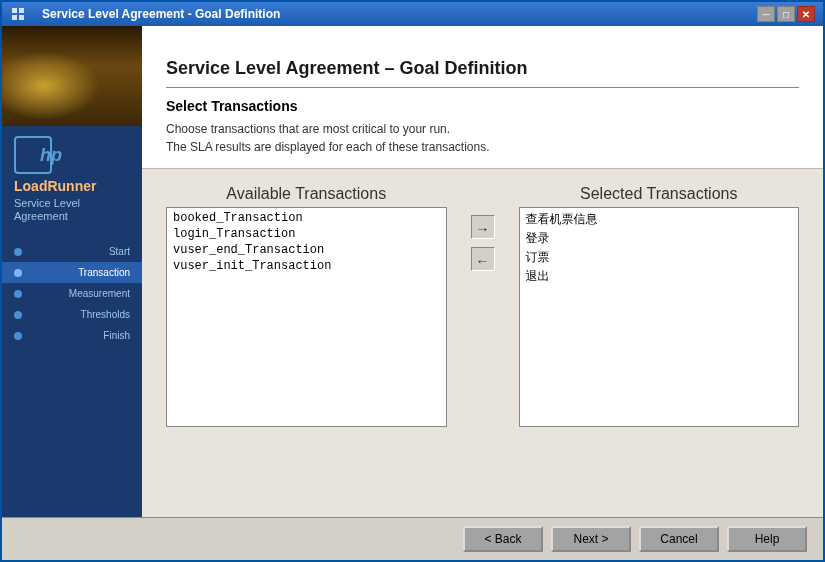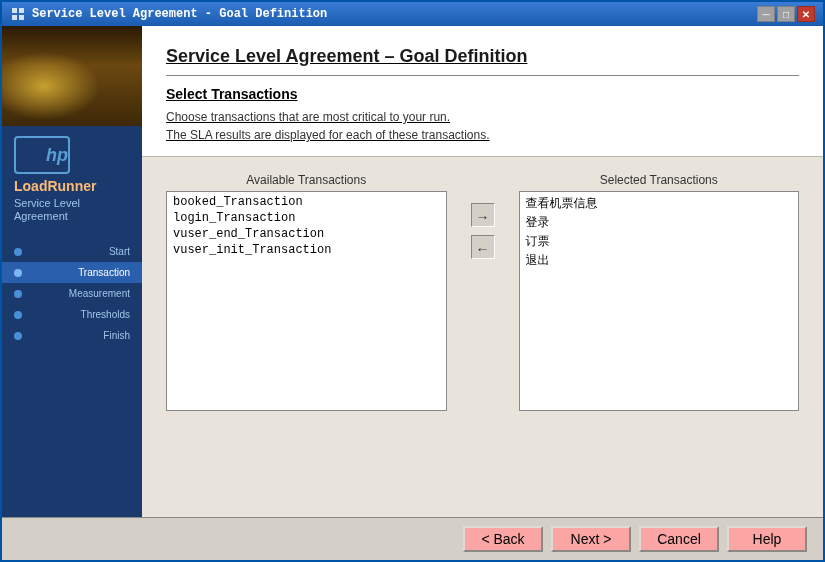--- a/index.html
+++ b/index.html
@@ -25,24 +25,23 @@
       padding: 4px 8px;
       display: flex;
       align-items: center;
       justify-content: space-between;
       height: 24px;
       flex-shrink: 0;
     }
     .title-bar-left {
       display: flex;
       align-items: center;
-      gap: 6px;
+      gap: 16px;
       font-size: 12px;
       font-weight: bold;
-      font-family: Liberation Mono, monospace;
     }
     .title-bar-icon {
       width: 16px;
       height: 16px;
     }
     .title-bar-buttons {
       display: flex;
       gap: 2px;
     }
     .title-btn {
@@ -89,29 +88,30 @@
         radial-gradient(ellipse at 30% 60%, #c8a030 0%, transparent 40%),
         linear-gradient(180deg, #2a1a05 0%, #6b4810 40%, #3d2808 100%);
     }
     .hp-logo-area {
       padding: 10px 12px 6px 12px;
       display: flex;
       flex-direction: column;
       align-items: flex-start;
     }
     .hp-logo {
-      width: 56px;
+      width: 38px;
       height: 38px;
       border: 2px solid #5a9fd4;
       border-radius: 4px;
       background: #1a3a6e;
       display: flex;
       align-items: center;
-      justify-content: flex-end;
+      justify-content: flex-start;
       margin-bottom: 4px;
+      padding-left: 24px;
     }
     .hp-text {
       color: #5a9fd4;
       font-size: 18px;
       font-weight: bold;
       font-style: italic;
     }
     .sidebar-app-title {
       color: #fdba74;
       font-size: 14px;
@@ -155,23 +155,22 @@
     
     .main-content {
       flex: 1;
       background: #e8e4dc;
       display: flex;
       flex-direction: column;
       overflow: hidden;
     }
     .header-section {
       background: white;
-      padding: 20px 24px 12px 24px;
+      padding: 32px 24px 12px 24px;
       border-bottom: 1px solid #c0b8a8;
-      text-decoration: underline;
     }
     .header-title {
       font-size: 18px;
       font-weight: bold;
       color: #1a1a1a;
       margin-bottom: 10px;
       border-bottom: 1px solid #888;
       padding-bottom: 8px;
     }
     .section-title {
@@ -191,21 +190,21 @@
       gap: 16px;
       align-items: flex-start;
     }
     .transaction-panel {
       flex: 1;
       display: flex;
       flex-direction: column;
     }
     .panel-label {
       text-align: center;
-      font-size: 12px;
+      font-size: 16px;
       color: #333;
       margin-bottom: 4px;
     }
     .list-box {
       border: 1px solid #888;
       background: white;
       min-height: 200px;
       height: 220px;
       overflow-y: auto;
       padding: 2px;
@@ -247,25 +246,25 @@
       border-top: 1px solid #888;
       padding: 8px 16px;
       display: flex;
       justify-content: flex-end;
       gap: 8px;
       flex-shrink: 0;
     }
     .dialog-btn {
       min-width: 80px;
       height: 26px;
-      background: #fca5a5;
+      background: #a3a3a3;
       border: 2px outset #e0dcd4;
       padding: 2px 10px;
       cursor: pointer;
-      font-size: 14px;
+      font-size: 12px;
       display: flex;
       align-items: center;
       justify-content: center;
       gap: 2px;
     }
   </style>
 </head>
 <body>
 
 <div class="window">

